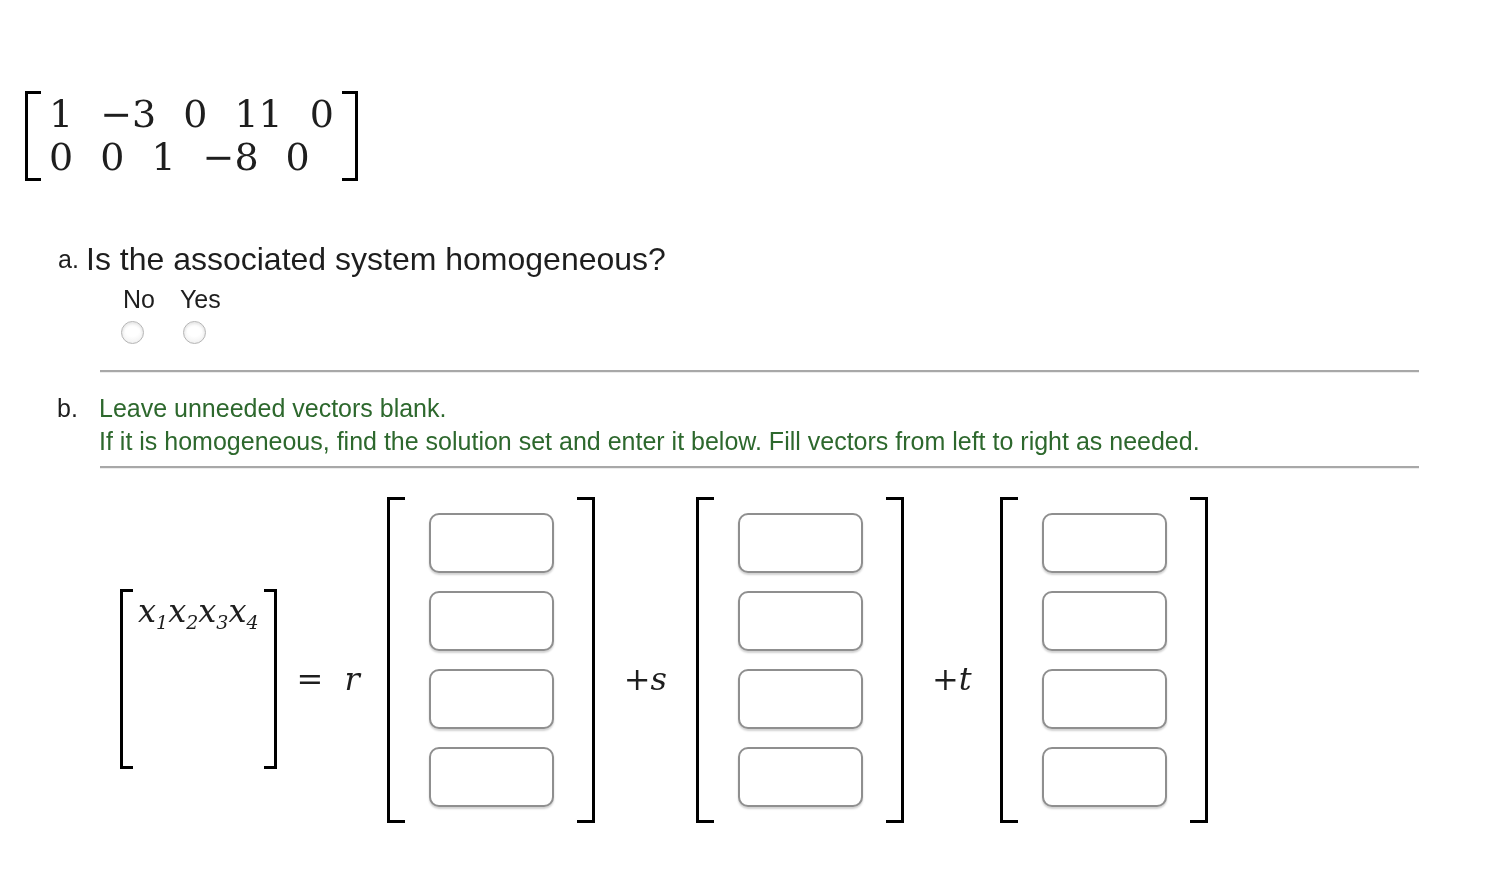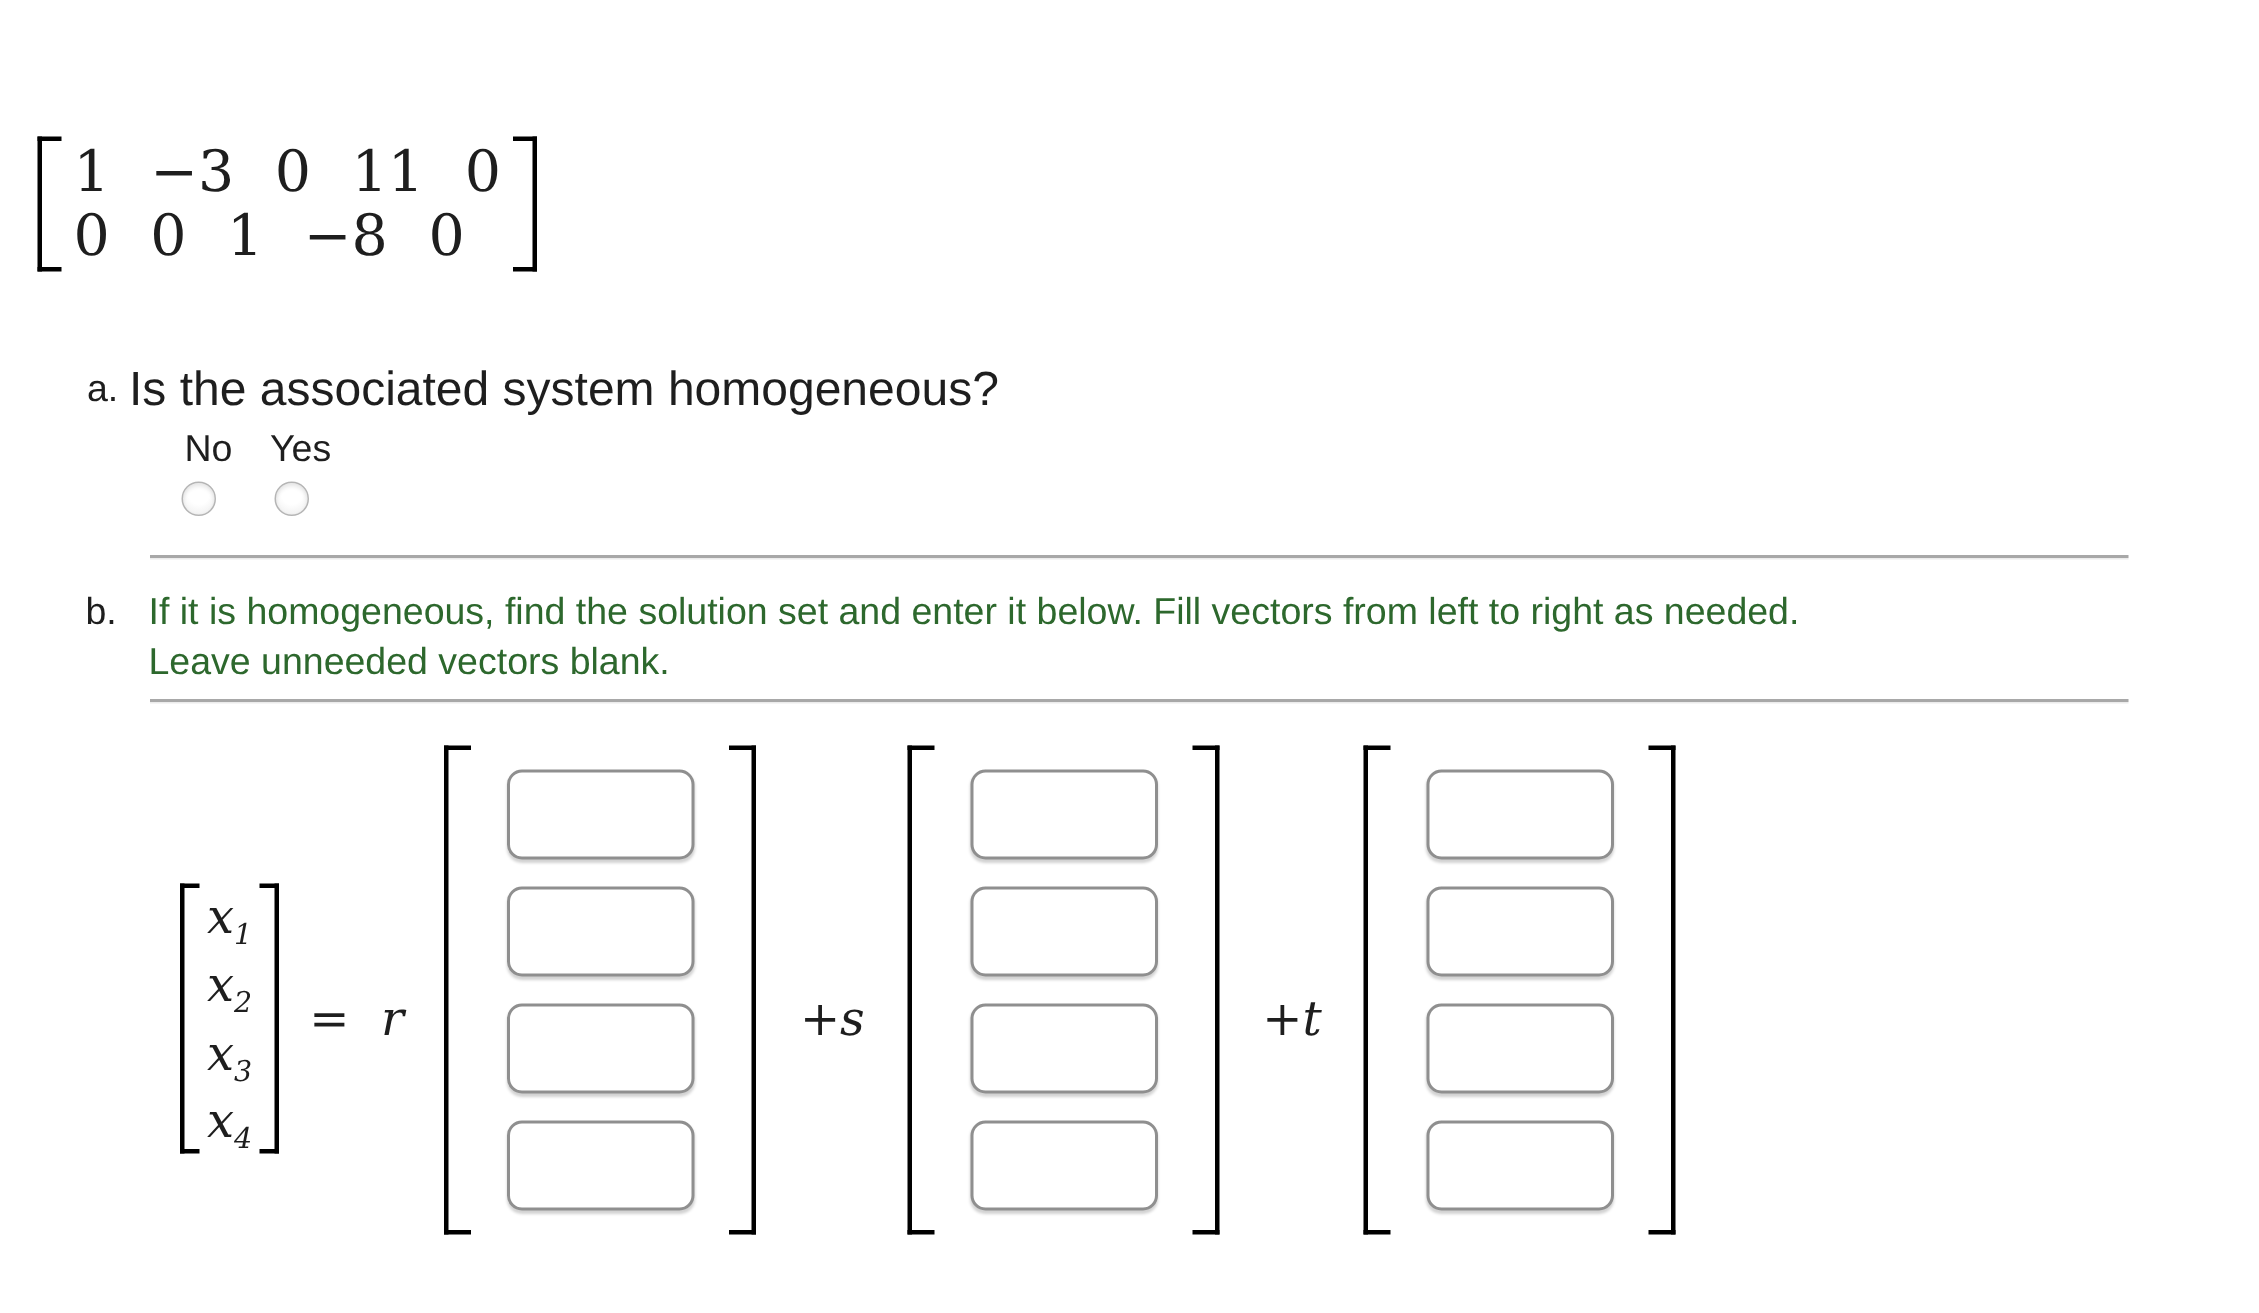--- a/index.html
+++ b/index.html
@@ -49,21 +49,21 @@
 
   
   .equation { position:absolute; left:120px; top:497px; height:326px; display:flex; align-items:center; }
   .shifted { transform:translateY(19px); }
 
   
   .xvec { display:flex; height:180px; align-items:stretch; }
   .xbracket { width:10px; }
   .xbracket.left  { border:3px solid #000; border-right:none; }
   .xbracket.right { border:3px solid #000; border-left:none; }
-  .xcol { display:flex; flex-direction:column; justify-content:space-between; padding:3px 5px;
+  .xcol { display:flex; justify-content:space-between; padding:3px 5px;
     font-family:"DejaVu Serif", serif; font-style:italic; font-size:32px; }
   .xrow sub { font-size:19px; line-height:0; }
 
   
   .sym, .coef { font-family:"DejaVu Serif", serif; font-size:32px; white-space:nowrap; }
   .coef { font-style:italic; }
   .eqsym { margin-left:20px; }
   .coef-r { margin-left:21px; }
   .coef-s { margin-left:29px; }
   .coef-t { margin-left:28px; }
@@ -122,22 +122,22 @@
     <div class="option">
       <span class="opt-label">Yes</span>
       <input type="radio" name="homogeneous" style="">
     </div>
   </div>
 
   <div class="divider d1"></div>
 
   <span class="part-label pb-label">b.</span>
   <div class="pb-instruction">
+    <div>Leave unneeded vectors blank.</div>
     <div>If it is homogeneous, find the solution set and enter it below. Fill vectors from left to right as needed.</div>
-    <div>Leave unneeded vectors blank.</div>
   </div>
 
   <div class="divider d2"></div>
 
   <div class="equation">
 
     <div class="xvec shifted">
       <div class="xbracket left"></div>
       <div class="xcol">
         <span class="xrow"><span>x</span><sub>1</sub></span>

